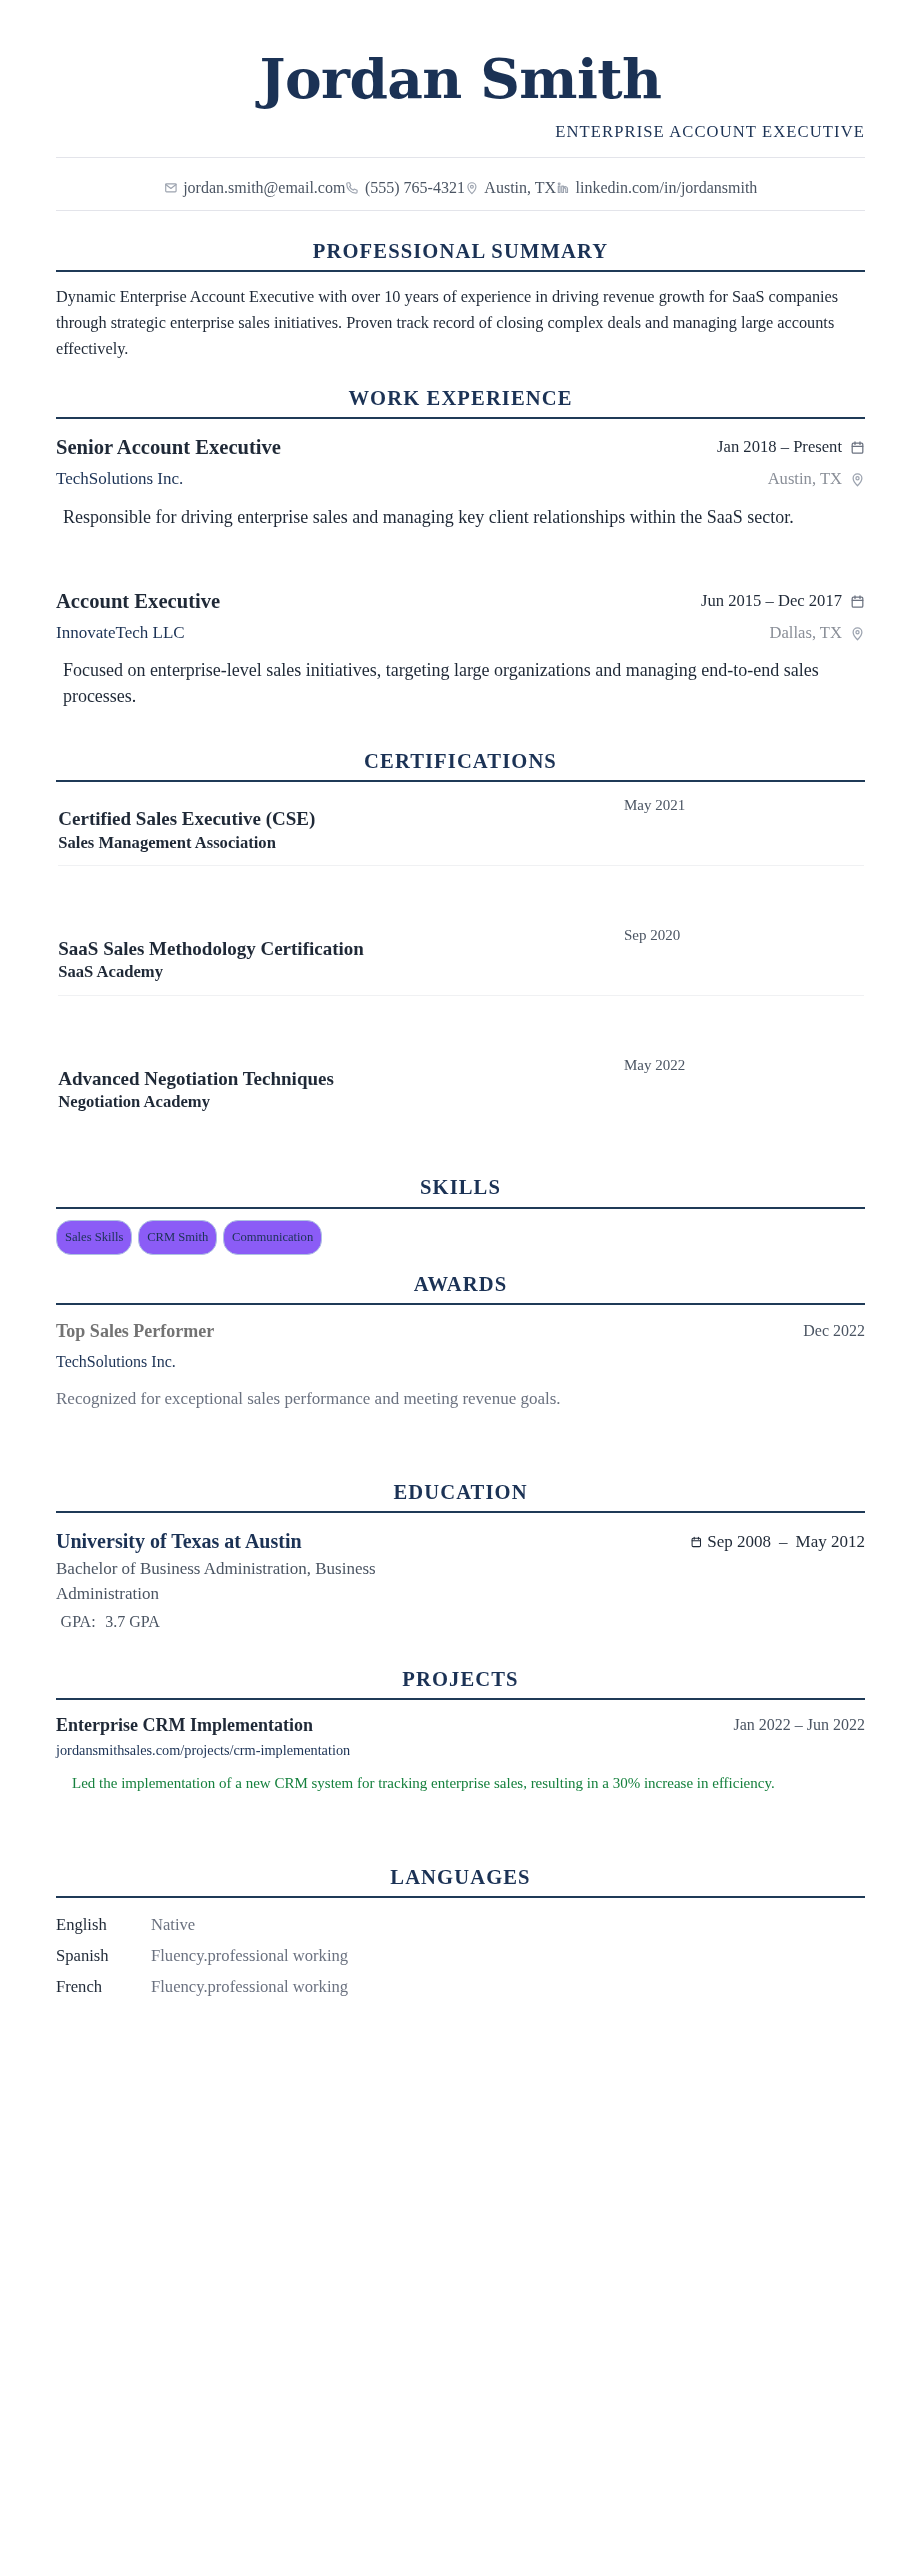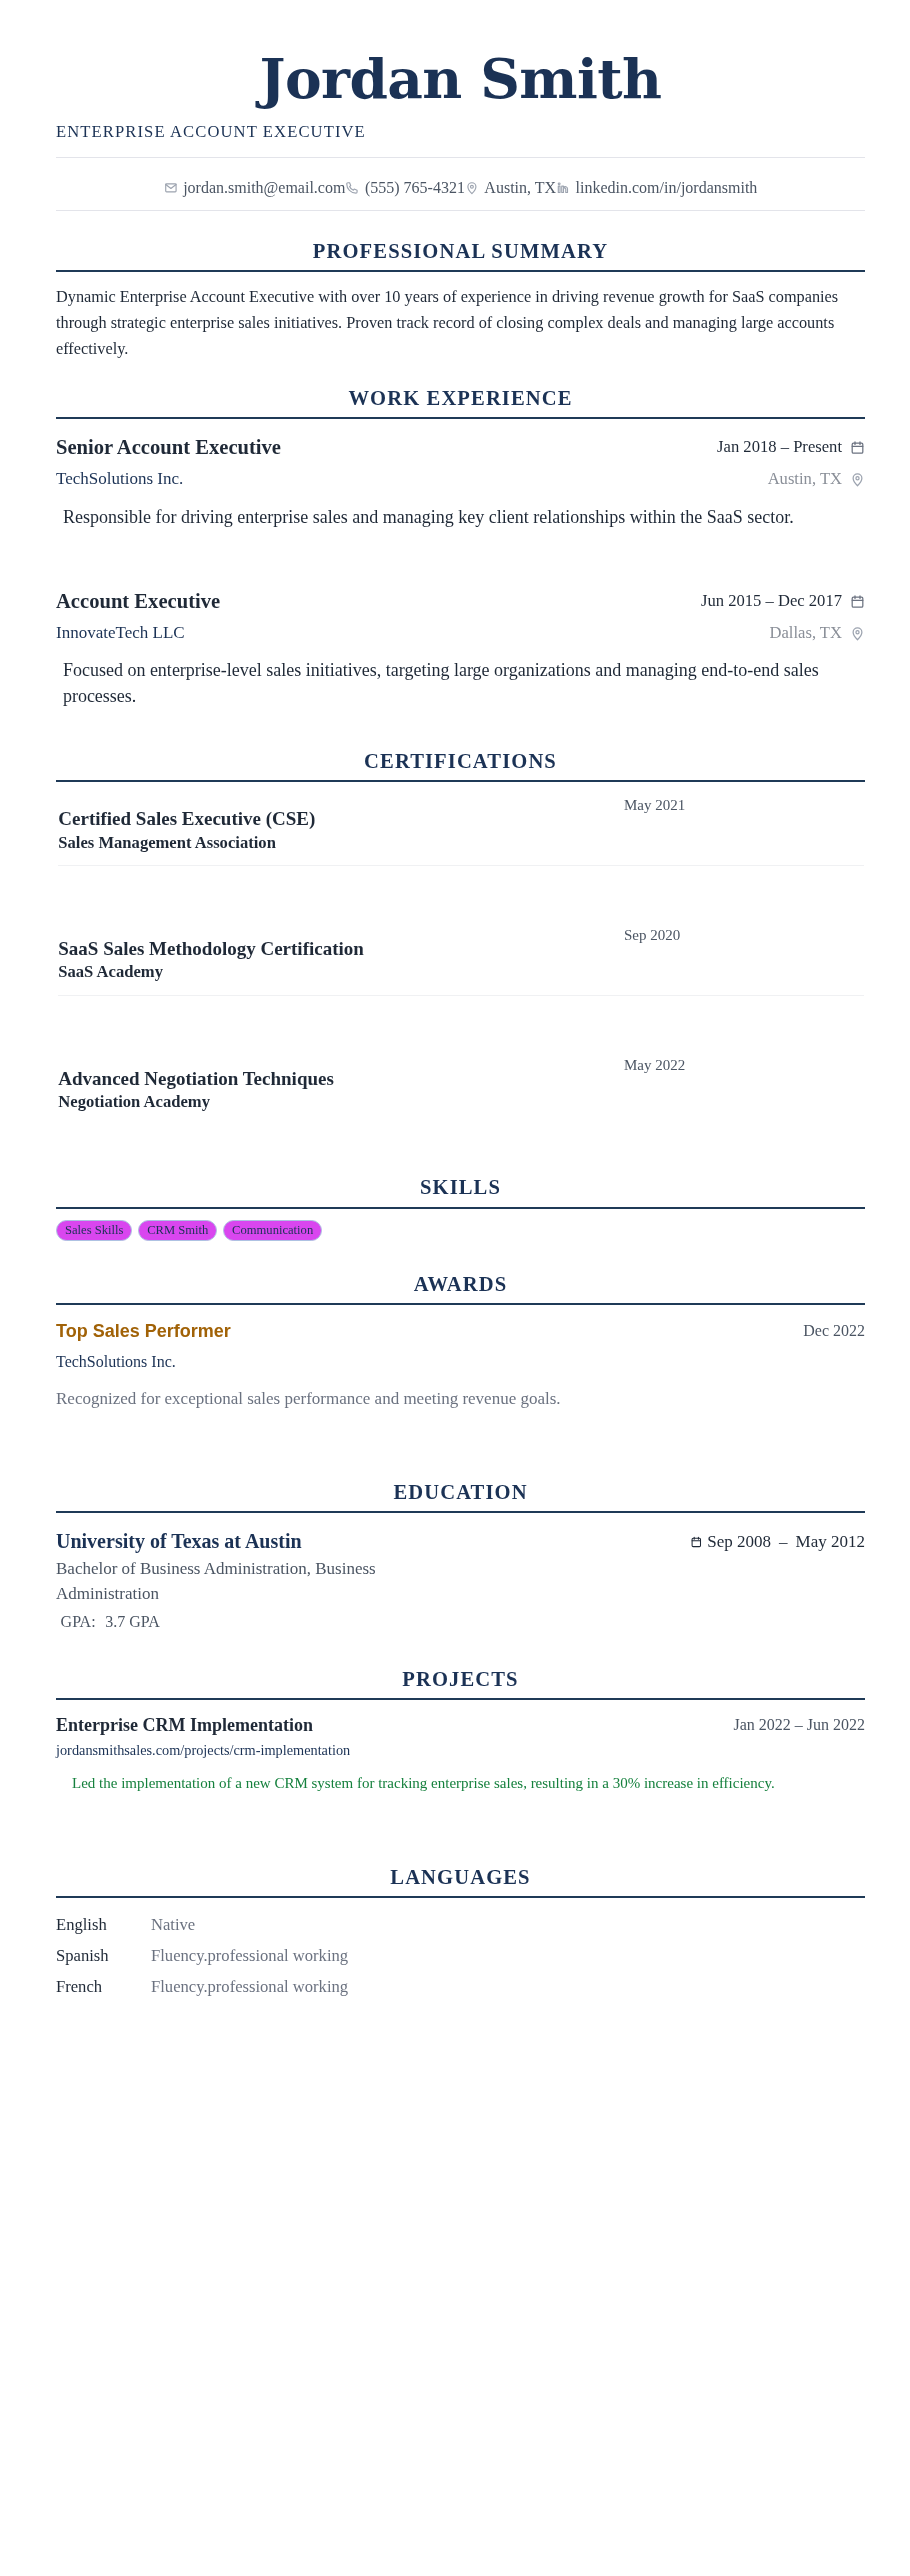--- a/index.html
+++ b/index.html
@@ -1,39 +1,39 @@
 <!DOCTYPE html>
 <html style="font-size:9.2px"><head>
 <meta charset="utf-8">
 <style>
   html, body { margin: 0; padding: 0; background: #ffffff; }
   body { width: 911px; height: 2576px; position: relative; font-family: "DejaVu Serif", "Liberation Serif", serif; color: #1f2937; }
   .page { position: absolute; left: 56px; width: 809px; top: 0; }
   .abs { position: absolute; }
   .name { left: 0; width: 809px; top: 49px; text-align: center; font-size: 55px; font-weight: bold; color: #1b3255; font-family: "DejaVu Serif", serif; letter-spacing: -0.6px; line-height: 1.1; }
-  .subtitle { left: 0; width: 809px; top: 122px; text-align: left; font-size: 16.6px; color: #1b3255; letter-spacing: 1.1px; font-family: "Liberation Serif", serif; }
+  .subtitle { left: 0; width: 809px; top: 122px; text-align: right; font-size: 16.6px; color: #1b3255; letter-spacing: 1.1px; font-family: "Liberation Serif", serif; }
   .hr-light { left: 0; width: 809px; height: 1.1px; background: #e3e4ea; }
   .contact { left: 0; width: 809px; top: 179px; display: flex; justify-content: center; align-items: center; font-size: 16px; color: #4b5563; font-family: "Liberation Serif", serif; }
   .contact .item { display: inline-flex; align-items: center; gap: 5.7px; }
   .contact svg { width: 13.8px; height: 13.8px; }
   .sec-head { left: 0; width: 809px; text-align: center; font-size: 20.6px; font-weight: bold; letter-spacing: 1.1px; color: #1b3255; font-family: "Liberation Serif", serif; }
   .sec-rule { left: 0; width: 809px; height: 1.7px; background: #1f3a57; }
   .para { left: 0; width: 809px; font-size: 16.3px; line-height: 26px; color: #1f2937; font-family: "Liberation Serif", serif; }
   .job-title { left: 0; font-size: 20.6px; font-weight: bold; color: #1f2937; font-family: "Liberation Serif", serif; text-align: right; }
   .job-company { left: 0; font-size: 17px; color: #1b3255; font-family: "Liberation Serif", serif; }
   .job-date { right: 0; font-size: 16.6px; color: #1f2937; display: flex; align-items: center; gap: 8px; font-family: "Liberation Serif", serif; }
   .job-loc { right: 0; font-size: 16.6px; color: #8a8f98; display: flex; align-items: center; gap: 8px; font-family: "Liberation Serif", serif; }
   .job-desc { left: 6.9px; width: 802px; font-size: 18px; line-height: 26px; color: #1f2937; font-family: "Liberation Serif", serif; }
   .cert-title { left: 2.3px; font-size: 19px; font-weight: bold; color: #1f2937; font-family: "Liberation Serif", serif; margin-top: 12px; }
   .cert-issuer { left: 2.3px; font-size: 16.6px; font-weight: bold; color: #1f2937; font-family: "Liberation Serif", serif; }
   .cert-date { left: 568px; font-size: 15px; color: #4b5563; font-family: "Liberation Serif", serif; }
   .cert-divider { left: 2.3px; width: 806px; height: 1.1px; background: #f0f1f3; }
   .pills { left: 0; display: flex; gap: 5.7px; }
-  .pill { font-size: 12.6px; color: #1b3255; background: #d946ef; border: 1.1px solid #aec2e2; border-radius: 15px; padding: 2px 8px; font-family: "Liberation Serif", serif; }
-  .aw-title { left: 0; font-size: 18px; font-weight: bold; color: #a16207; font-family: Liberation Sans, sans-serif; }
+  .pill { font-size: 12.6px; color: #1b3255; background: #8b5cf6; border: 1.1px solid #aec2e2; border-radius: 15px; padding: 9px 8px; font-family: "Liberation Serif", serif; }
+  .aw-title { left: 0; font-size: 18px; font-weight: bold; color: #737373; font-family: Liberation Serif, serif; }
   .aw-date { right: 0; font-size: 16px; color: #4b5563; font-family: "Liberation Serif", serif; }
   .aw-issuer { left: 0; font-size: 16px; color: #1b3255; font-family: "Liberation Serif", serif; }
   .aw-desc { left: 0; font-size: 17px; color: #6b7280; font-family: "Liberation Serif", serif; }
   .edu-inst { left: 0; font-size: 20px; font-weight: bold; color: #1b3255; font-family: "Liberation Serif", serif; }
   .edu-date { right: 0; font-size: 17px; color: #1f2937; display: flex; align-items: center; gap: 4.6px; font-family: "Liberation Serif", serif; }
   .edu-degree { left: 0; width: 413px; font-size: 17px; line-height: 25px; color: #4b5563; font-family: "Liberation Serif", serif; }
   .edu-gpa { left: 4.6px; font-size: 16px; color: #4b5563; font-family: "Liberation Serif", serif; }
   .pr-title { left: 0; font-size: 18px; font-weight: bold; color: #1f2937; font-family: "Liberation Serif", serif; }
   .pr-date { right: 0; font-size: 16px; color: #4b5563; font-family: "Liberation Serif", serif; }
   .pr-link { left: 0; font-size: 14.3px; color: #1b3255; font-family: "Liberation Serif", serif; text-decoration: none; }

